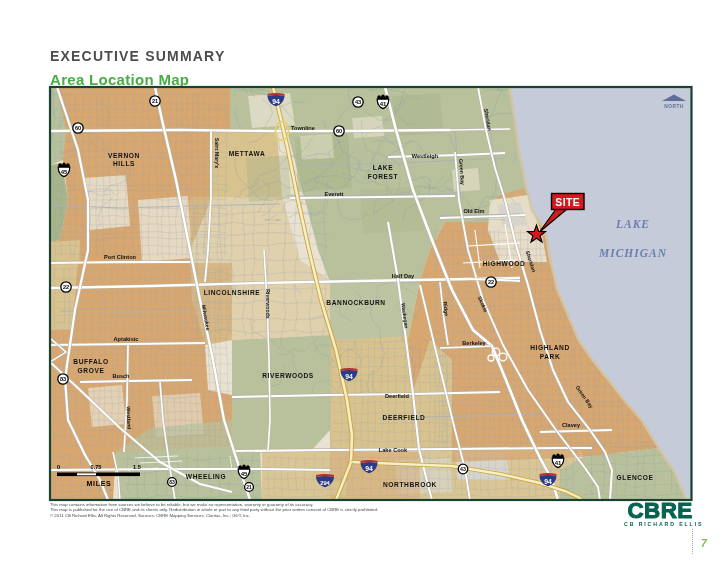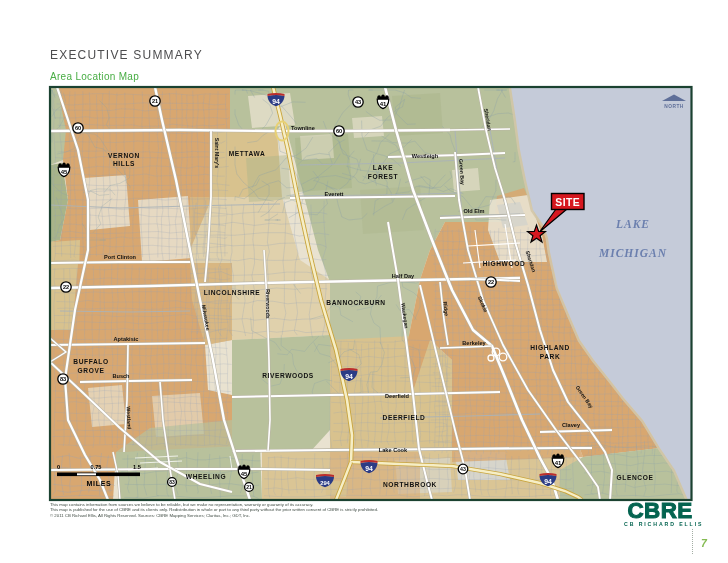--- a/index.html
+++ b/index.html
@@ -1,21 +1,21 @@
 <!DOCTYPE html>
 <html><head><meta charset="utf-8"><style>
 html,body{margin:0;padding:0;background:#fff;width:728px;height:563px;overflow:hidden}
 body{font-family:"Liberation Sans",sans-serif;position:relative;-webkit-font-smoothing:antialiased}
 .abs{position:absolute}
 </style></head>
 <body>
 
-<div class="abs" style="left:50px;top:48px;font-size:12px;font-weight:normal;letter-spacing:1.2px;color:#4d4d4f">EXECUTIVE SUMMARY</div>
-
-<div class="abs" style="left:50px;top:71px;font-size:10px;font-weight:normal;letter-spacing:0.3px;color:#48ad44">Area Location Map</div>
+<div class="abs" style="left:50px;top:48px;font-size:14px;font-weight:bold;letter-spacing:1.2px;color:#4d4d4f">EXECUTIVE SUMMARY</div>
+
+<div class="abs" style="left:50px;top:71px;font-size:15px;font-weight:bold;letter-spacing:0.3px;color:#48ad44">Area Location Map</div>
 
 <svg class="abs" style="left:0;top:0" width="728" height="563" viewBox="0 0 728 563">
 <defs>
       <clipPath id="mapclip">
         <rect x="50" y="87" width="641.5" height="413"></rect>
       </clipPath>
     </defs>
 <g clip-path="url(#mapclip)">
 
 <rect x="50" y="87" width="641.5" height="413" fill="#e9e2d0"></rect>

